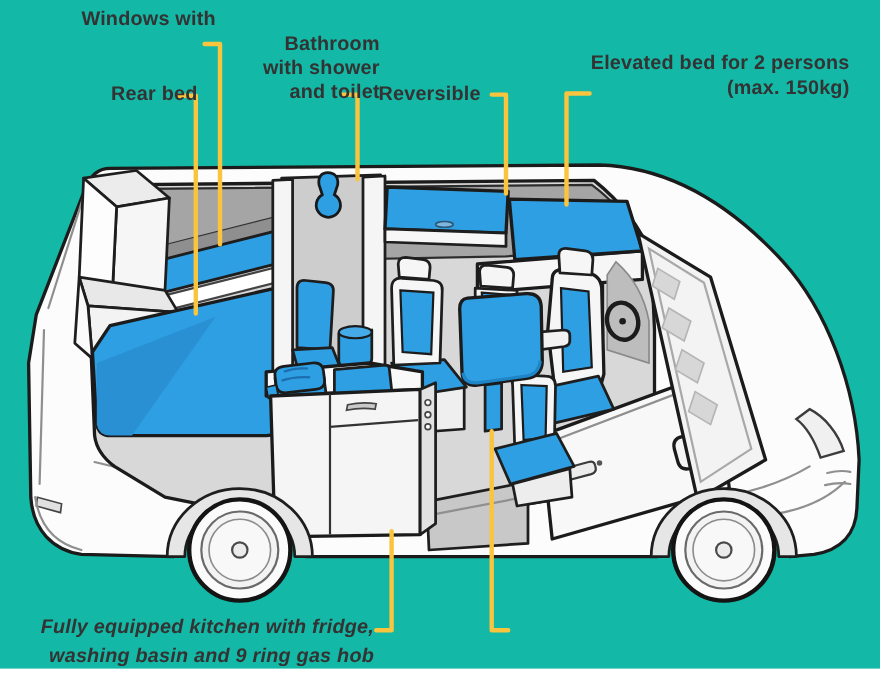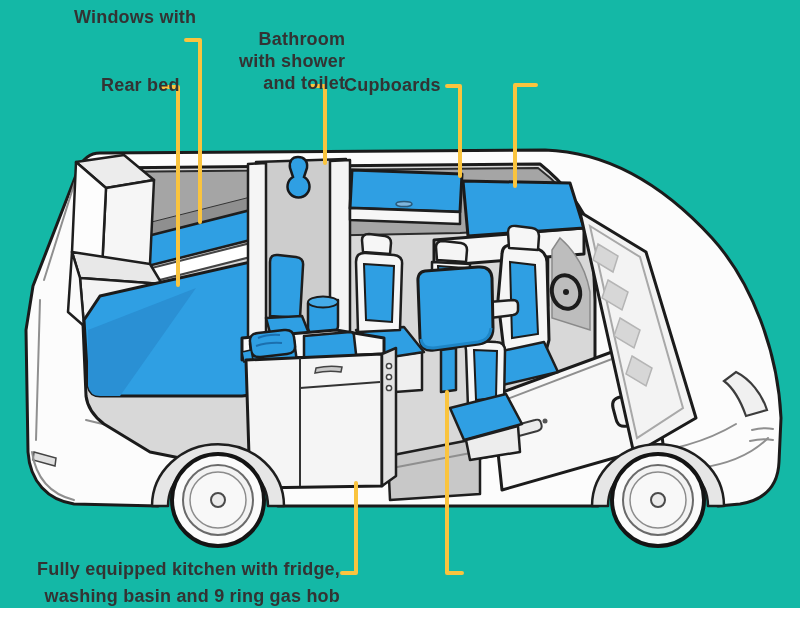--- a/index.html
+++ b/index.html
@@ -1,21 +1,21 @@
 <!DOCTYPE html>
 <html><head>
 <meta charset="utf-8">
 <style>
   html,body{margin:0;padding:0;background:#fff;}
   .stage{position:relative;width:800px;height:608px;background:#14b8a6;overflow:hidden;
          font-family:"Liberation Sans",sans-serif;text-align:right;}
   .stage svg{position:absolute;left:0;top:0;}
   .label{position:absolute;color:#333;font-weight:600;font-size:18px;line-height:22px;
          letter-spacing:.2px;white-space:nowrap;}
-  .label.bottom{line-height:27px;}
+  .label.bottom{line-height:27px;font-style:italic;}
   
   .ln{stroke:#1b1b1b;stroke-width:3;stroke-linejoin:round;stroke-linecap:round;}
   .ln2{stroke:#1e1e1e;stroke-width:2.5;stroke-linejoin:round;stroke-linecap:round;}
   .thin{stroke:#8f8f8f;stroke-width:2;fill:none;stroke-linecap:round;}
   .leader{fill:none;stroke:#FAC43E;stroke-width:4;stroke-linejoin:round;stroke-linecap:round;}
 </style>
 </head>
 <body>
 
 <div class="stage">
@@ -214,23 +214,27 @@
   <span>Rear bed</span>
 </div>
 
 <div class="label" style="left:221px;top:28px;margin-left:18px;">
   <span>Bathroom</span><br>
   <span>with shower</span><br>
   <span>and toilet</span>
 </div>
 
 <div class="label" style="left:344px;top:74px;">
-  <span>Cupboards</span>
-</div>
-
+  <span>Reversible</span>
+</div>
+
+<div class="label" style="left:537px;top:46px;">
+  <span>Elevated bed for 2 persons</span><br>
+  <span>(max. 150kg)</span>
+</div>
 
 <div class="label bottom" style="left:37px;top:556px;">
   <span>Fully equipped kitchen with fridge,</span><br>
   <span>washing basin and 9 ring gas hob</span>
 </div>
 
 
 </div>
 
 </body></html>

